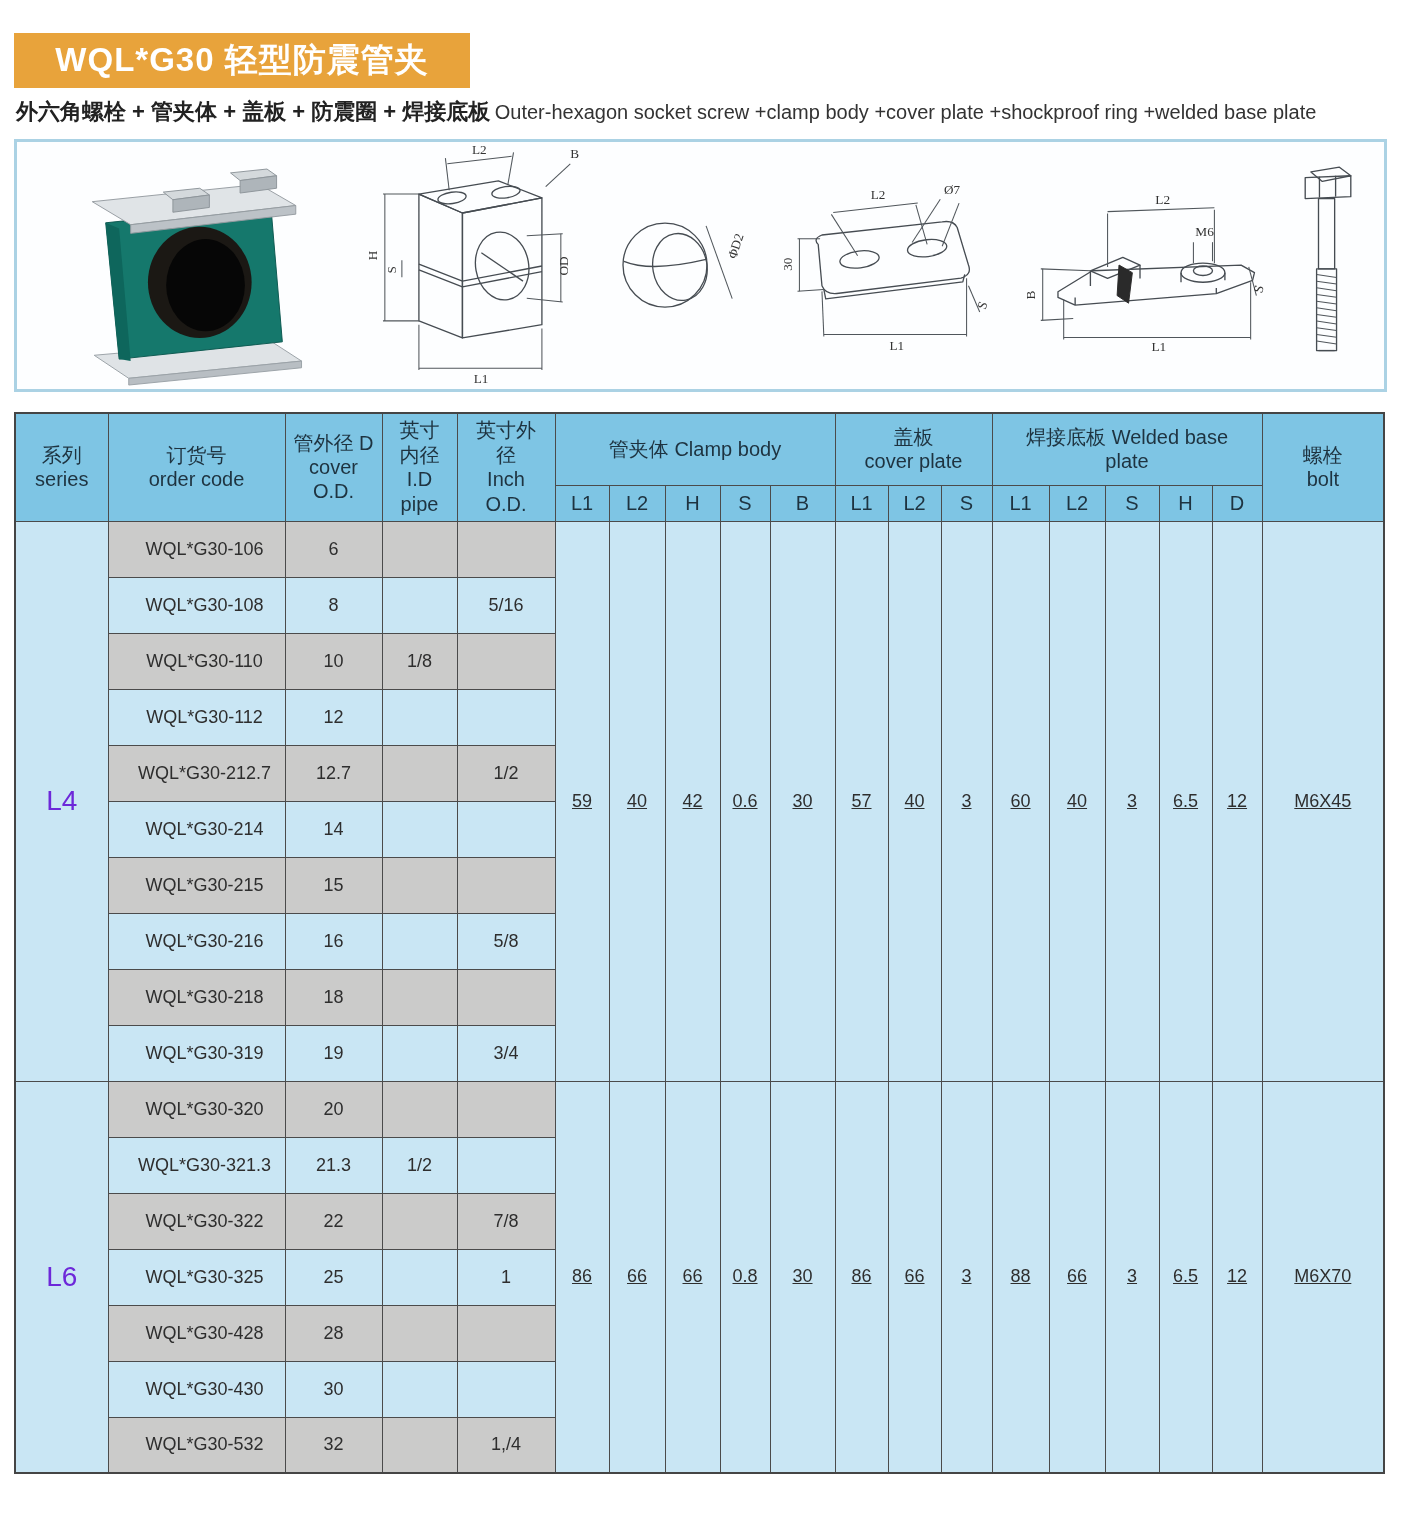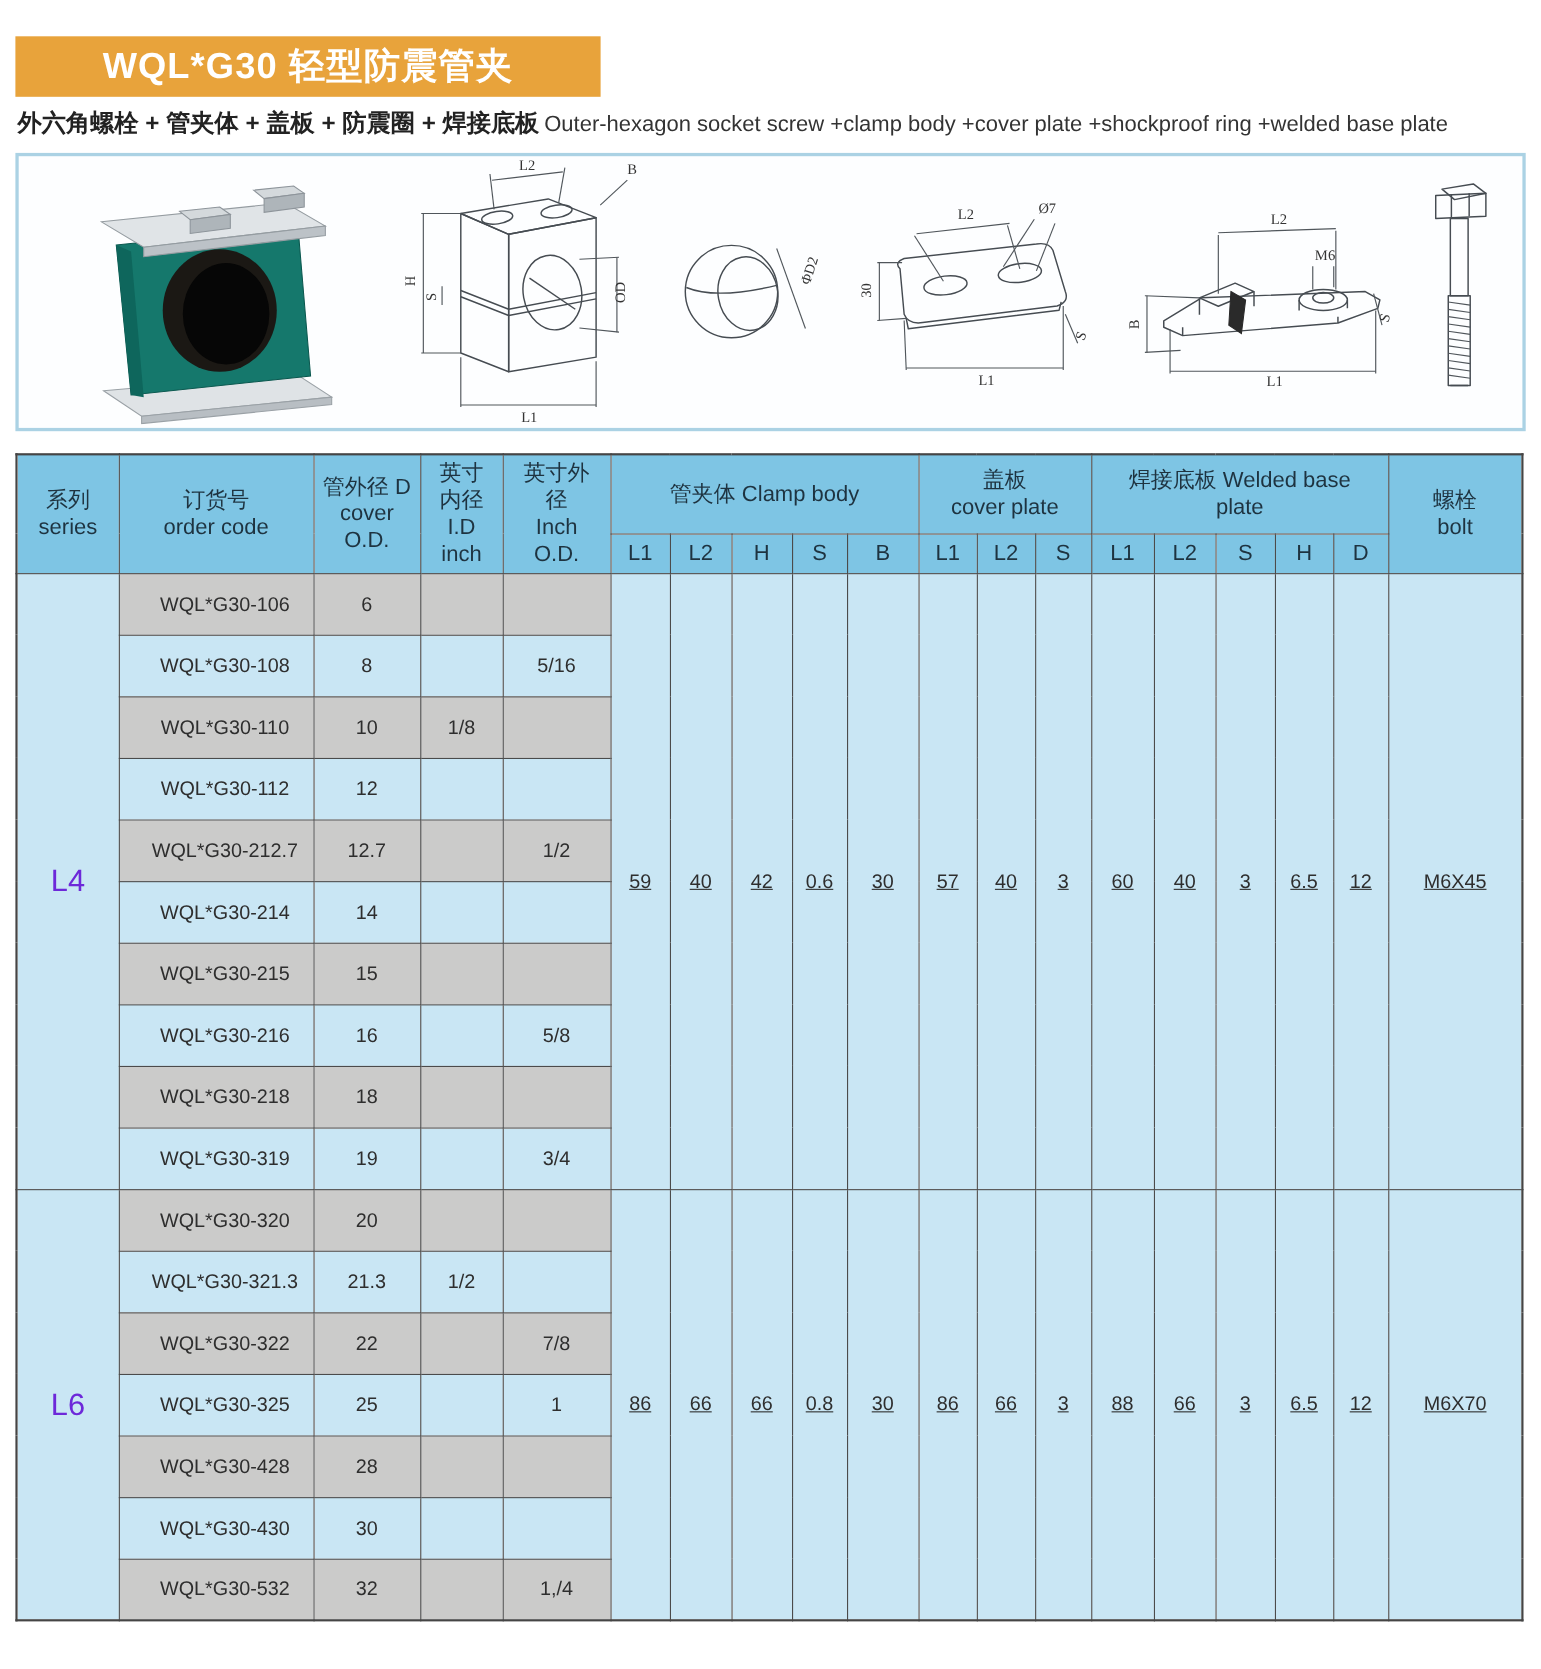--- a/index.html
+++ b/index.html
@@ -9,21 +9,21 @@
   }
   *{box-sizing:border-box;margin:0;padding:0;}
   body{
     width:1401px;height:1517px;background:#ffffff;
     font-family:"Liberation Sans",sans-serif;color:var(--ink);
     position:relative;overflow:hidden;
   }
   
   .banners{display:flex;margin:33px 0 0 14px;height:55px;}
   .banner{display:flex;align-items:center;justify-content:center;color:#fff;font-weight:bold;}
-  .banner.zh{width:532px;background:var(--banner-orange);font-size:33px;letter-spacing:1px;}
+  .banner.zh{width:456px;background:var(--banner-orange);font-size:33px;letter-spacing:1px;}
   .banner.en{width:644px;background:var(--banner-green);font-size:32px;}
   
   .subtitle{margin:9px 0 12px 16px;white-space:nowrap;}
   .subtitle .zh{font-size:22px;font-weight:bold;color:#222;}
   .subtitle .en{font-size:20px;color:#333;}
   
   .panel{
     width:1373px;height:253px;margin:12px 0 0 14px;
     border:3px solid var(--panel-border);background:#FDFEFF;
     display:flex;align-items:center;justify-content:space-between;
@@ -240,21 +240,21 @@
       <th rowspan="2">系列
 series</th>
       <th rowspan="2">订货号
 order code</th>
       <th rowspan="2">管外径 D
 cover
 O.D.</th>
       <th rowspan="2">英寸
 内径
 I.D
-inch</th>
+pipe</th>
       <th rowspan="2">英寸外
 径
 Inch
 O.D.</th>
       <th colspan="5">管夹体 Clamp body</th>
       <th colspan="3">盖板
 cover plate</th>
       <th colspan="5">焊接底板 Welded base
 plate</th>
       <th rowspan="2">螺栓

